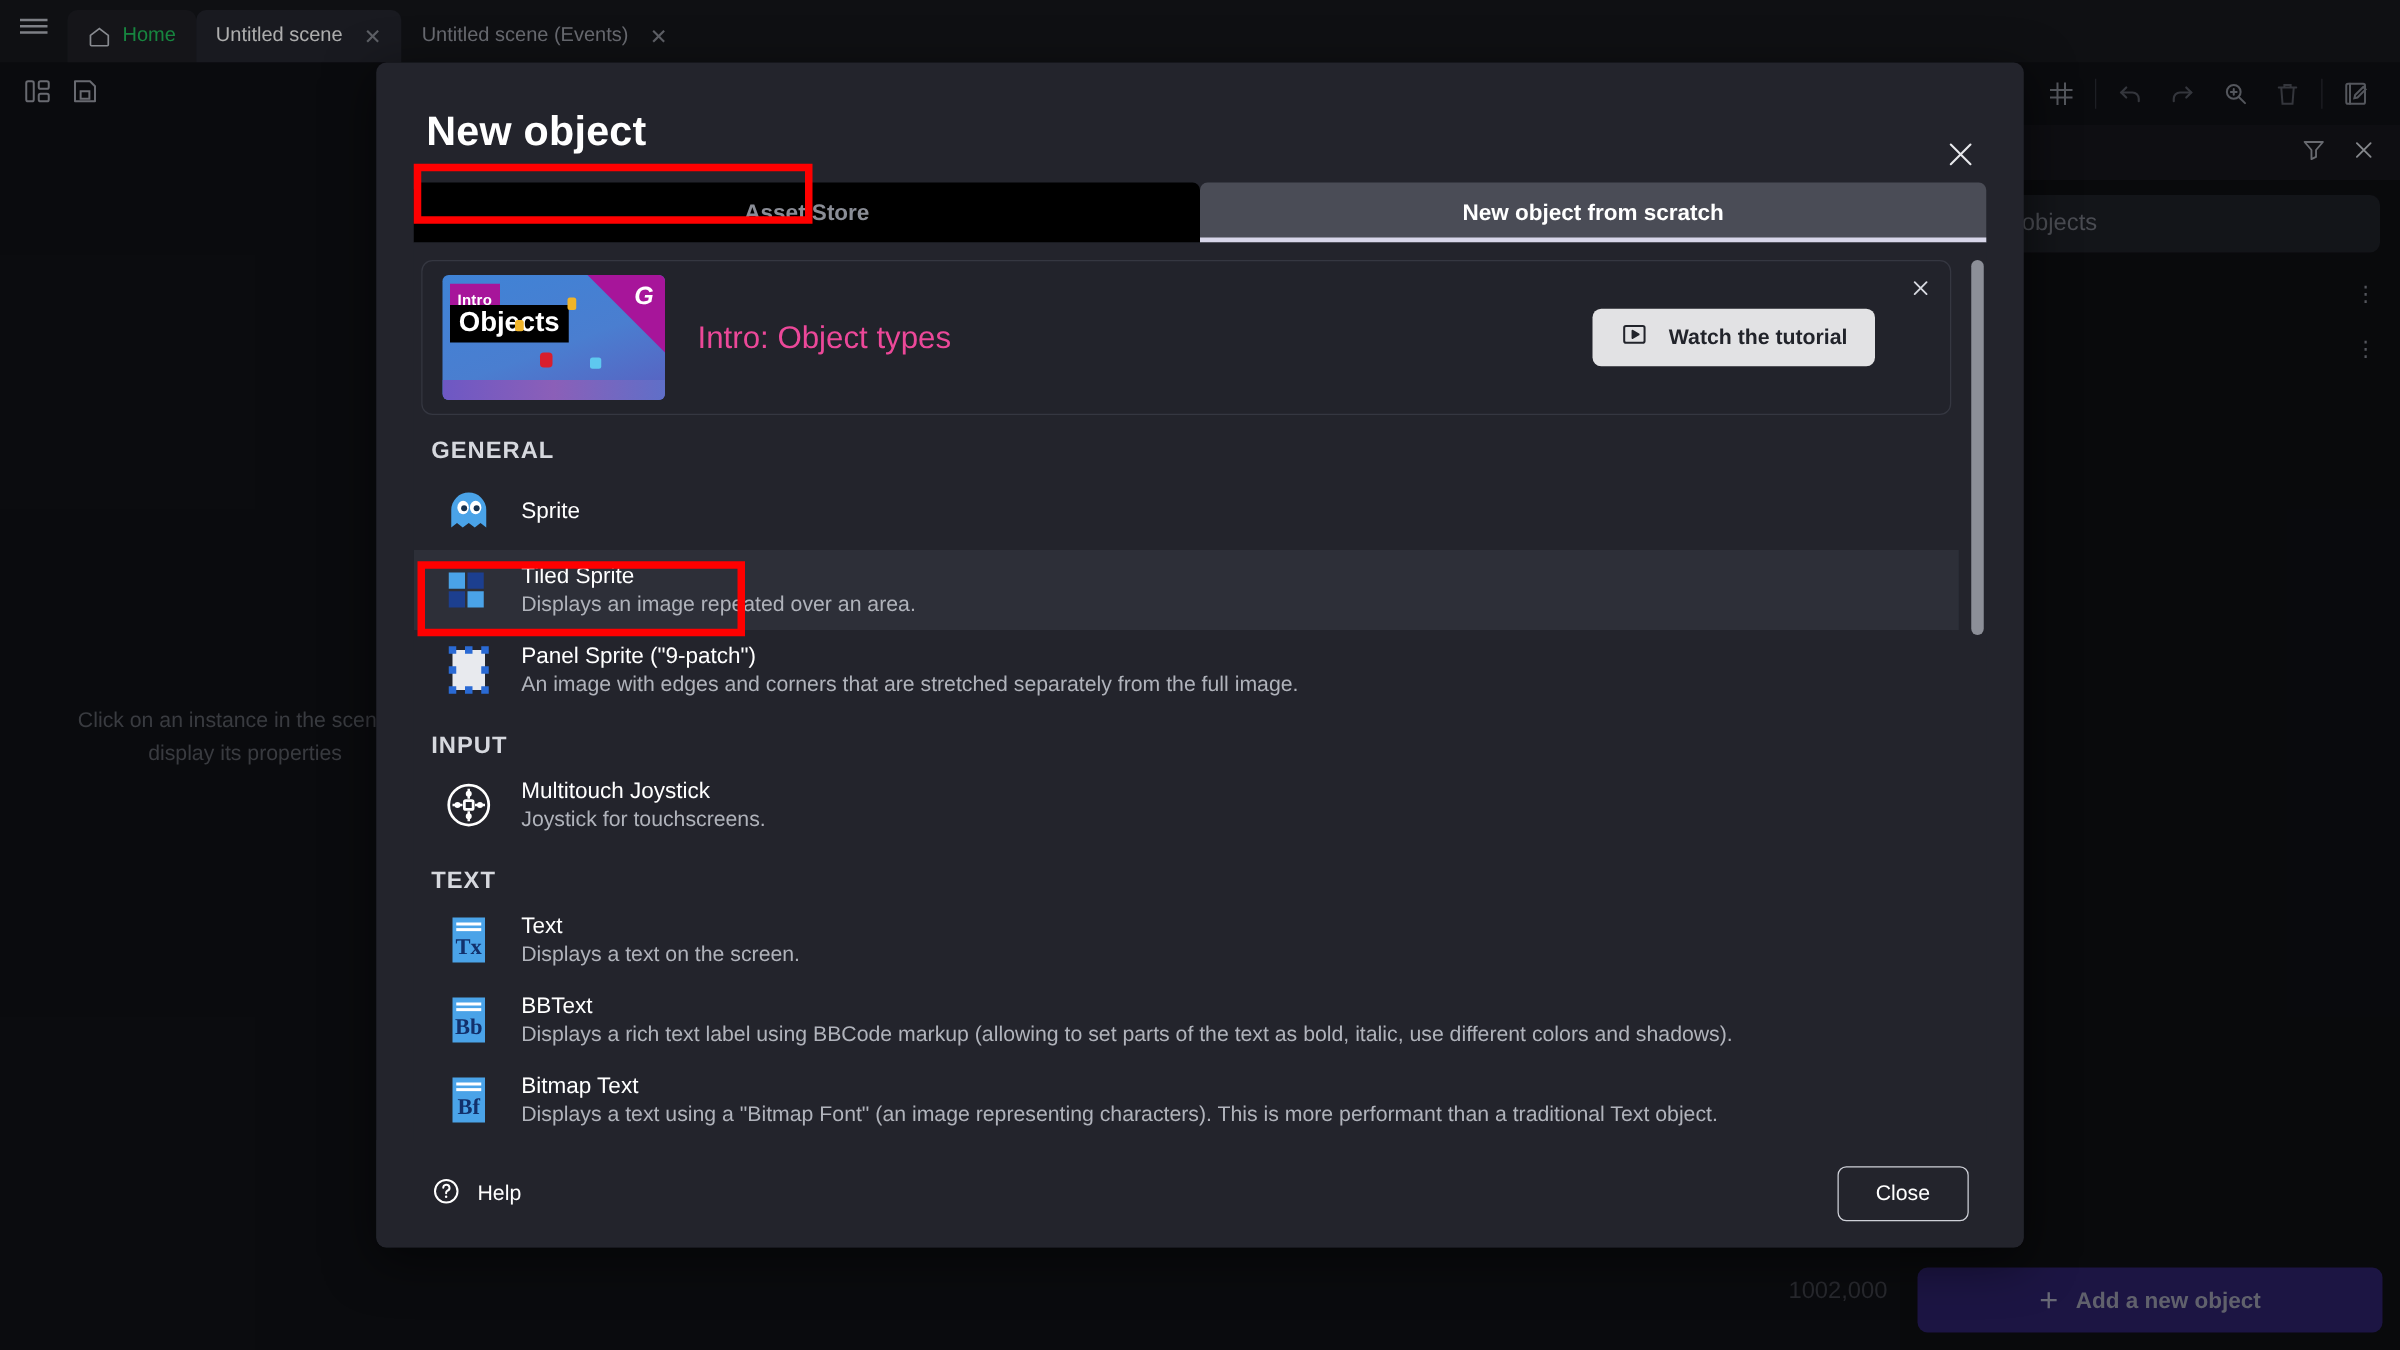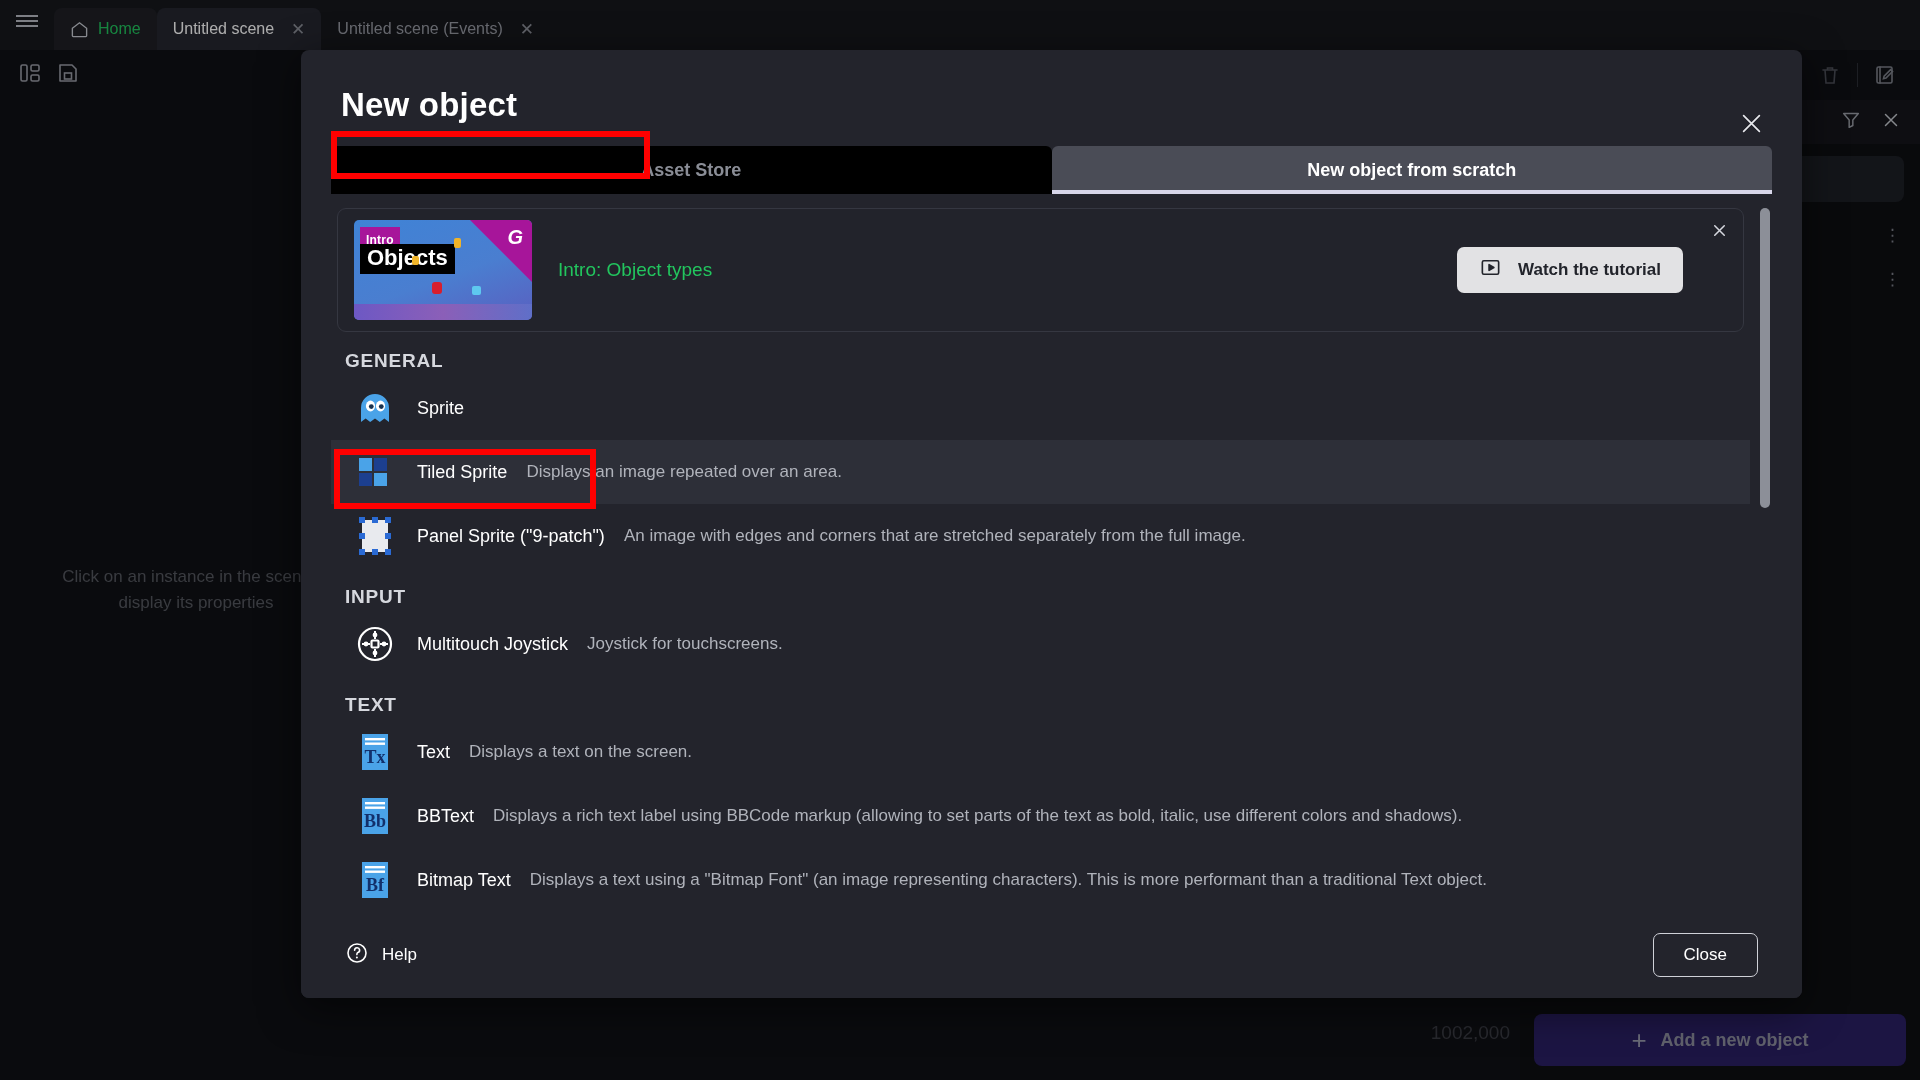--- a/index.html
+++ b/index.html
@@ -82,21 +82,21 @@
     background: #2a1f63; border-radius: 8px; display: flex; align-items: center;
     justify-content: center; gap: 14px; color: #8e90a0; font-size: 18px; font-weight: bold;
   }
   .plus { font-size: 26px; font-weight: 300; color: #9b9db0; }
 
   .numbadge { position: absolute; right: 410px; bottom: 36px; color: #3b3d45; font-size: 19px; }
 
   
   .overlay { position: absolute; inset: 0; background: rgba(0,0,0,0.32); }
   .modal {
-    position: absolute; left: 301px; top: 50px; width: 1501px; height: 948px;
+    position: absolute; left: 301px; top: 50px; width: 1318px; height: 948px;
     background: #23242c; border-radius: 8px; box-shadow: 0 10px 40px rgba(0,0,0,.55);
     display: flex; flex-direction: column; overflow: hidden;
   }
   .modal-head { position: relative; padding: 36px 40px 14px 40px; }
   .modal-title { font-size: 33px; font-weight: bold; color: #fff; letter-spacing: .2px; }
   .modal-x {
     position: absolute; right: 34px; top: 56px; width: 34px; height: 34px;
     display: flex; align-items: center; justify-content: center;
   }
 
@@ -136,36 +136,36 @@
   .thumb .badge {
     position:absolute; left: 6px; top: 7px; background: #a7159a; color: #fff;
     font-size: 12px; font-weight: bold; padding: 6px 6px; letter-spacing: .2px;
   }
   .thumb .bigword {
     position:absolute; left: 6px; top: 24px; background: #000; color: #fff;
     font-size: 22px; font-weight: bold; padding: 1px 7px 3px 7px;
   }
   .thumb .strip { position:absolute; left:0; right:0; bottom:0; height: 16px; background: linear-gradient(90deg,#6d58c4,#8b5fb8,#5f6fc8); }
   .thumb .dot { position: absolute; border-radius: 50%; }
-  .tut-title { margin-left: 26px; color: #22c55e; font-size: 19px; }
+  .tut-title { margin-left: 26px; color: #ec4899; font-size: 25px; }
   .watchbtn {
     position: absolute; right: 60px; top: 50%; transform: translateY(-50%);
     height: 46px; background: #e2e2e4; color: #22242b; border-radius: 7px;
     display: flex; align-items: center; gap: 16px; padding: 0 22px;
     font-size: 17px; font-weight: bold;
   }
   .card-x { position: absolute; right: 12px; top: 9px; width: 24px; height: 24px;
     display:flex; align-items:center; justify-content:center; }
 
   
   .grouplabel { color: #d6d8de; font-size: 19px; font-weight: bold; letter-spacing: .8px; padding: 18px 0 4px 14px; }
   .objrow { display: flex; align-items: center; padding: 10px 10px 10px 22px; gap: 20px; position: relative; }
   .objrow.selected { background: #2d2f38; }
   .objicon { width: 44px; height: 44px; flex: none; position: relative; }
-  .objtext { display: flex; flex-direction: row; gap: 19px; }
+  .objtext { display: flex; flex-direction: column; gap: 3px; }
   .objname { color: #ffffff; font-size: 18px; }
   .objdesc { color: #b0b3bb; font-size: 17px; }
 
   
   .sbar { position: absolute; right: 2px; top: 14px; width: 10px; bottom: 100px; }
   .sthumb { position: absolute; left: 0; top: 0; width: 10px; height: 300px; background: #8c8f98; border-radius: 5px; }
 
   
   .modal-foot {
     height: 86px; display: flex; align-items: center; justify-content: space-between;

